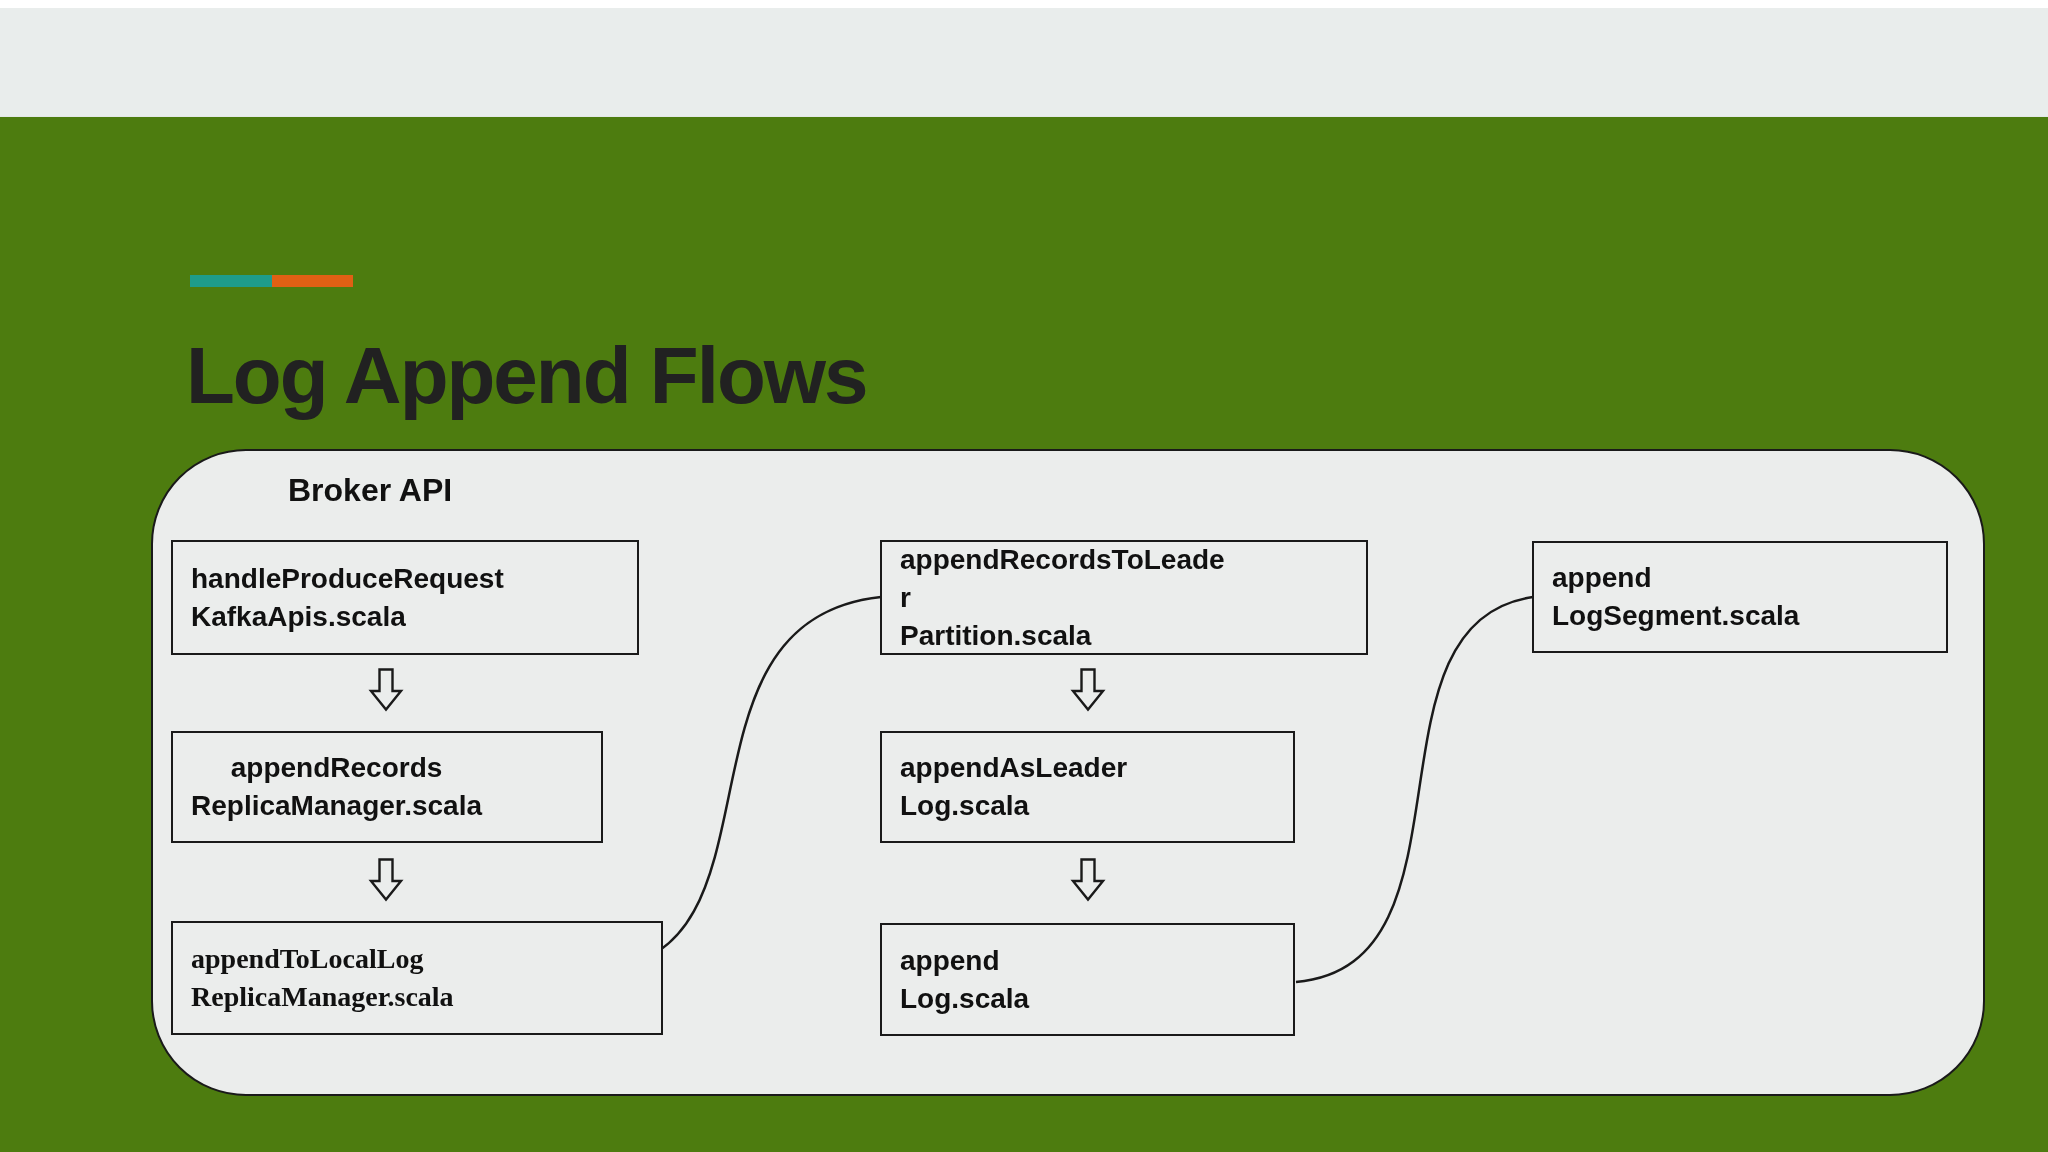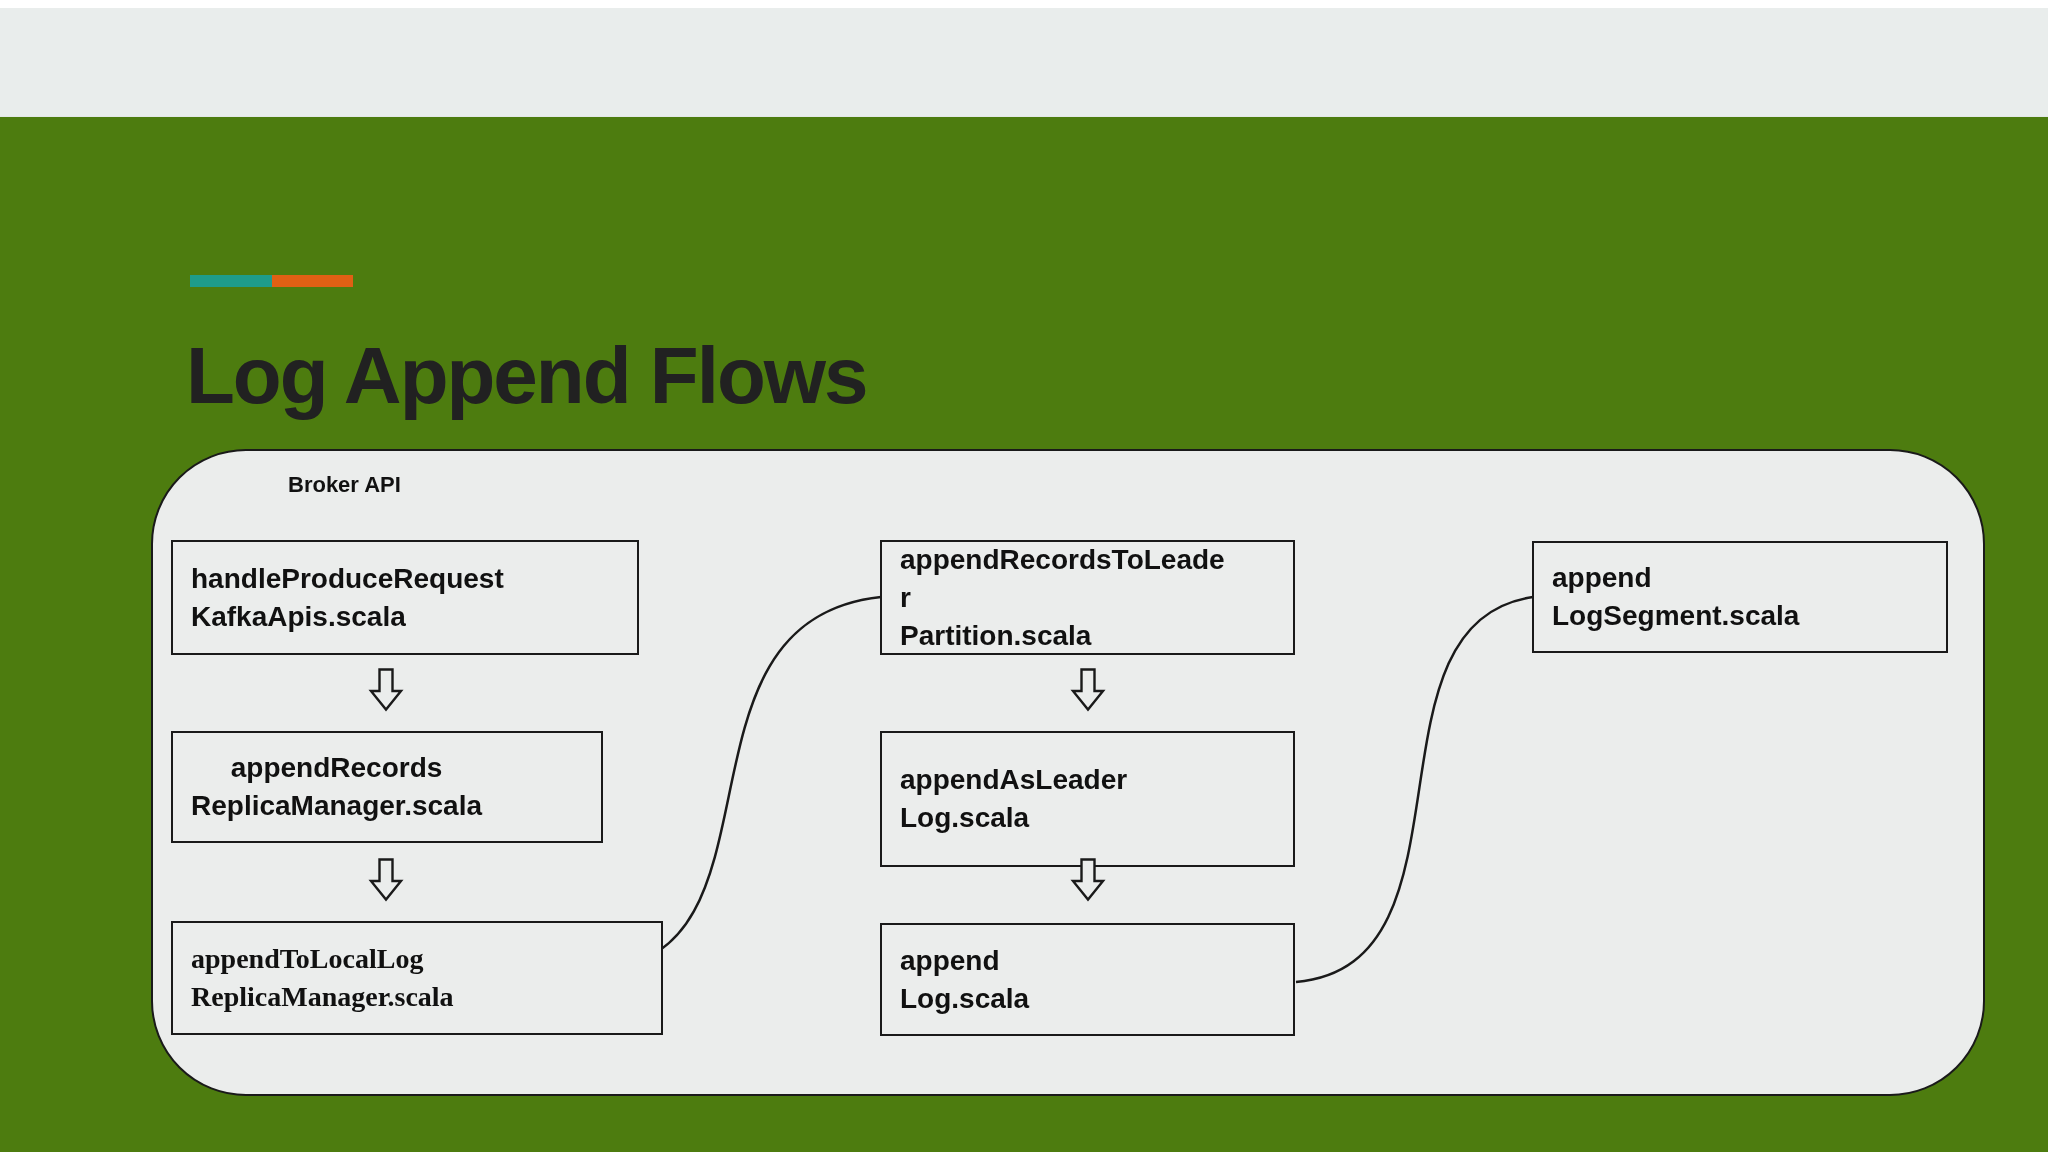--- a/index.html
+++ b/index.html
@@ -28,21 +28,21 @@
   }
   .broker-container{
     position:absolute;left:151px;top:441px;width:1834px;height:647px;
     background:#ebedec;
     border:2.5px solid #1a1a1a;
     border-radius:95px;
     box-sizing:border-box;
   }
   .broker-label{
     position:absolute;left:288px;top:464px;
-    font-size:22px;font-weight:bold;color:#111111;white-space:nowrap;
+    font-size:32px;font-weight:bold;color:#111111;white-space:nowrap;
   }
   .node{
     position:absolute;
     background:#ebedec;
     border:2px solid #1a1a1a;
     box-sizing:border-box;
     display:flex;align-items:center;
     padding-left:18px;padding-right:8px;
   }
   .node-text{
@@ -85,27 +85,27 @@
   <div class="node" style="left:171px;top:723px;width:432px;height:112px;text-align:center;">
     <div class="node-text">appendRecords
 ReplicaManager.scala</div>
   </div>
 
   <div class="node" style="left:171px;top:913px;width:492px;height:114px;font-family:Liberation Serif, serif;">
     <div class="node-text">appendToLocalLog
 ReplicaManager.scala</div>
   </div>
 
-  <div class="node" style="left:880px;top:532px;width:415px;height:115px;">
+  <div class="node" style="left:880px;top:532px;width:488px;height:115px;">
     <div class="node-text">appendRecordsToLeade
 r
 Partition.scala</div>
   </div>
 
-  <div class="node" style="left:880px;top:723px;width:415px;height:136px;">
+  <div class="node" style="left:880px;top:723px;width:415px;height:112px;">
     <div class="node-text">appendAsLeader
 Log.scala</div>
   </div>
 
   <div class="node" style="left:880px;top:915px;width:415px;height:113px;">
     <div class="node-text">append
 Log.scala</div>
   </div>
 
   <div class="node" style="left:1532px;top:533px;width:416px;height:112px;">

